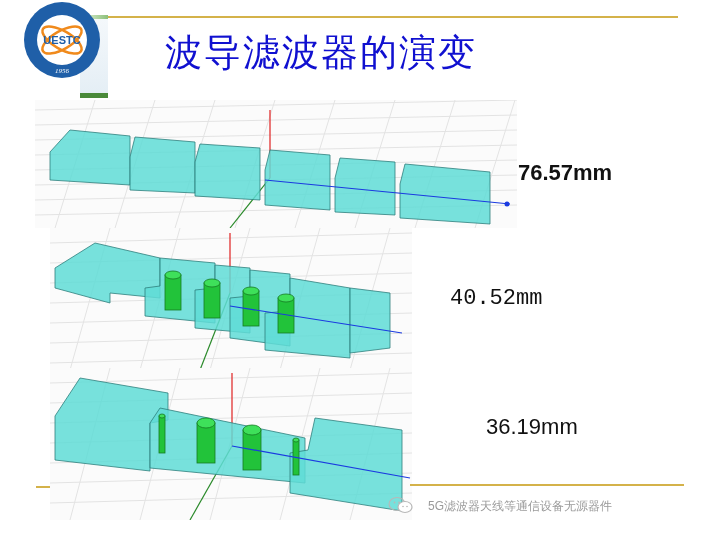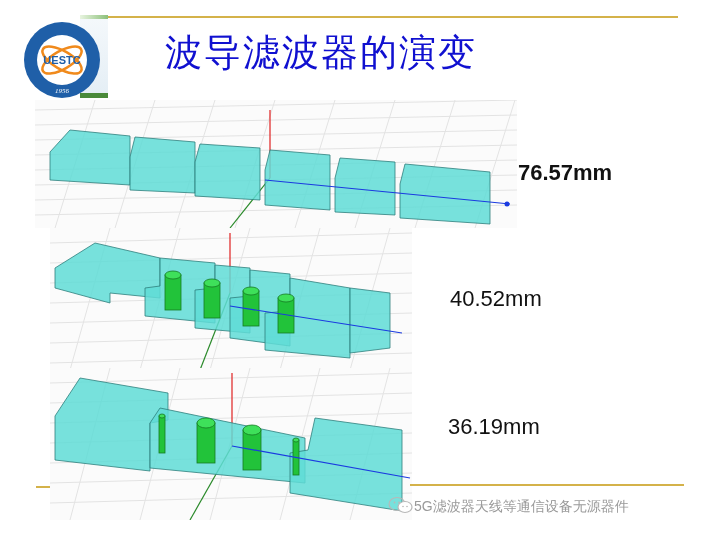--- a/index.html
+++ b/index.html
@@ -1,28 +1,28 @@
 <!DOCTYPE html>
 <html><head>
 <meta charset="utf-8">
 <style>
   html,body{margin:0;padding:0;background:#fff;}
   body{width:720px;height:540px;position:relative;overflow:hidden;font-family:"Liberation Sans",sans-serif;}
   .topline{position:absolute;left:108px;top:16px;width:570px;height:2px;background:#d4b24a;}
   .greenbar{position:absolute;left:80px;top:15px;width:28px;height:4px;background:linear-gradient(90deg,#e8f4e0,#8cc07a);}
   .logo-panel{position:absolute;left:80px;top:19px;width:28px;height:76px;background:linear-gradient(180deg,#f4f8fb,#e4eef5);}
   .logo-panel-bottom{position:absolute;left:80px;top:93px;width:28px;height:5px;background:#4a8a3a;}
-  .logo{position:absolute;left:22px;top:20px;width:80px;height:80px;}
+  .logo{position:absolute;left:22px;top:0;width:80px;height:80px;}
   .title{position:absolute;left:134px;top:28px;font-family:"DejaVu Serif",serif;font-size:37px;color:#1010d0;letter-spacing:2px;white-space:nowrap;margin-left:31px;}
   .render{position:absolute;overflow:hidden;background:#fbfbfb;}
   .render svg{display:block;}
   .dim{position:absolute;font-size:22px;color:#111;white-space:nowrap;}
   .botline-left{position:absolute;left:36px;top:486px;width:14px;height:2px;background:#d4b24a;}
   .botline-right{position:absolute;left:410px;top:484px;width:274px;height:2px;background:#d4b24a;}
-  .footer{position:absolute;left:388px;top:496px;display:flex;align-items:center;gap:0;color:#9a9a9a;font-size:14px;white-space:nowrap;}
+  .footer{position:absolute;left:388px;top:496px;display:flex;align-items:center;gap:14px;color:#9a9a9a;font-size:12px;white-space:nowrap;}
   .wechat{width:26px;height:18px;}
 </style>
 </head>
 <body>
 
 <div class="greenbar"></div>
 <div class="topline"></div>
 <div class="logo-panel"></div>
 <div class="logo-panel-bottom"></div>
 
@@ -107,21 +107,21 @@
       <rect x="154" y="55" width="16" height="35"></rect>
         <ellipse cx="162" cy="55" rx="8" ry="4" fill="#3ee05a"></ellipse>
       <rect x="193" y="63" width="16" height="35"></rect>
         <ellipse cx="201" cy="63" rx="8" ry="4" fill="#3ee05a"></ellipse>
       <rect x="228" y="70" width="16" height="35"></rect>
         <ellipse cx="236" cy="70" rx="8" ry="4" fill="#3ee05a"></ellipse>
     </g>
     <line x1="180" y1="78" x2="352" y2="105" stroke="#1a3ae0" stroke-width="1.2"></line>
   </svg>
 </div>
-<div class="dim" style="left:450px;top:286px;">40.52mm</div>
+<div class="dim" style="left:450px;top:286px;font-family:Liberation Mono, monospace;">40.52mm</div>
 
 <div class="render" style="left:50px;top:368px;width:362px;height:152px;">
   <svg width="362" height="152" viewBox="0 0 362 152">
     <g stroke="#e3e3e3" stroke-width="1">
       <line x1="0" y1="15" x2="362" y2="5"></line>
         <line x1="0" y1="35" x2="362" y2="25"></line>
         <line x1="0" y1="55" x2="362" y2="45"></line>
       <line x1="0" y1="75" x2="362" y2="65"></line>
         <line x1="0" y1="95" x2="362" y2="85"></line>
         <line x1="0" y1="115" x2="362" y2="105"></line>
@@ -145,21 +145,21 @@
       <rect x="147" y="55" width="18" height="40"></rect>
         <ellipse cx="156" cy="55" rx="9" ry="5" fill="#3ee05a"></ellipse>
       <rect x="193" y="62" width="18" height="40"></rect>
         <ellipse cx="202" cy="62" rx="9" ry="5" fill="#3ee05a"></ellipse>
       <rect x="243" y="72" width="6" height="35"></rect>
         <ellipse cx="246" cy="72" rx="3" ry="2" fill="#3ee05a"></ellipse>
     </g>
     <line x1="182" y1="78" x2="360" y2="110" stroke="#1a3ae0" stroke-width="1.2"></line>
   </svg>
 </div>
-<div class="dim" style="left:448px;top:414px;">36.19mm</div>
+<div class="dim" style="left:486px;top:414px;">36.19mm</div>
 
 <div class="botline-left"></div>
 <div class="botline-right"></div>
 
 <div class="footer">
   <span>
     <svg class="wechat" viewBox="0 0 26 18">
       <ellipse cx="9" cy="8" rx="8" ry="6.5" fill="none" stroke="#b8b8b8" stroke-width="1.2"></ellipse>
       <ellipse cx="17" cy="11" rx="7" ry="5.5" fill="#fff" stroke="#b8b8b8" stroke-width="1.2"></ellipse>
       <circle cx="6.5" cy="6.5" r="0.9" fill="#b8b8b8"></circle>

